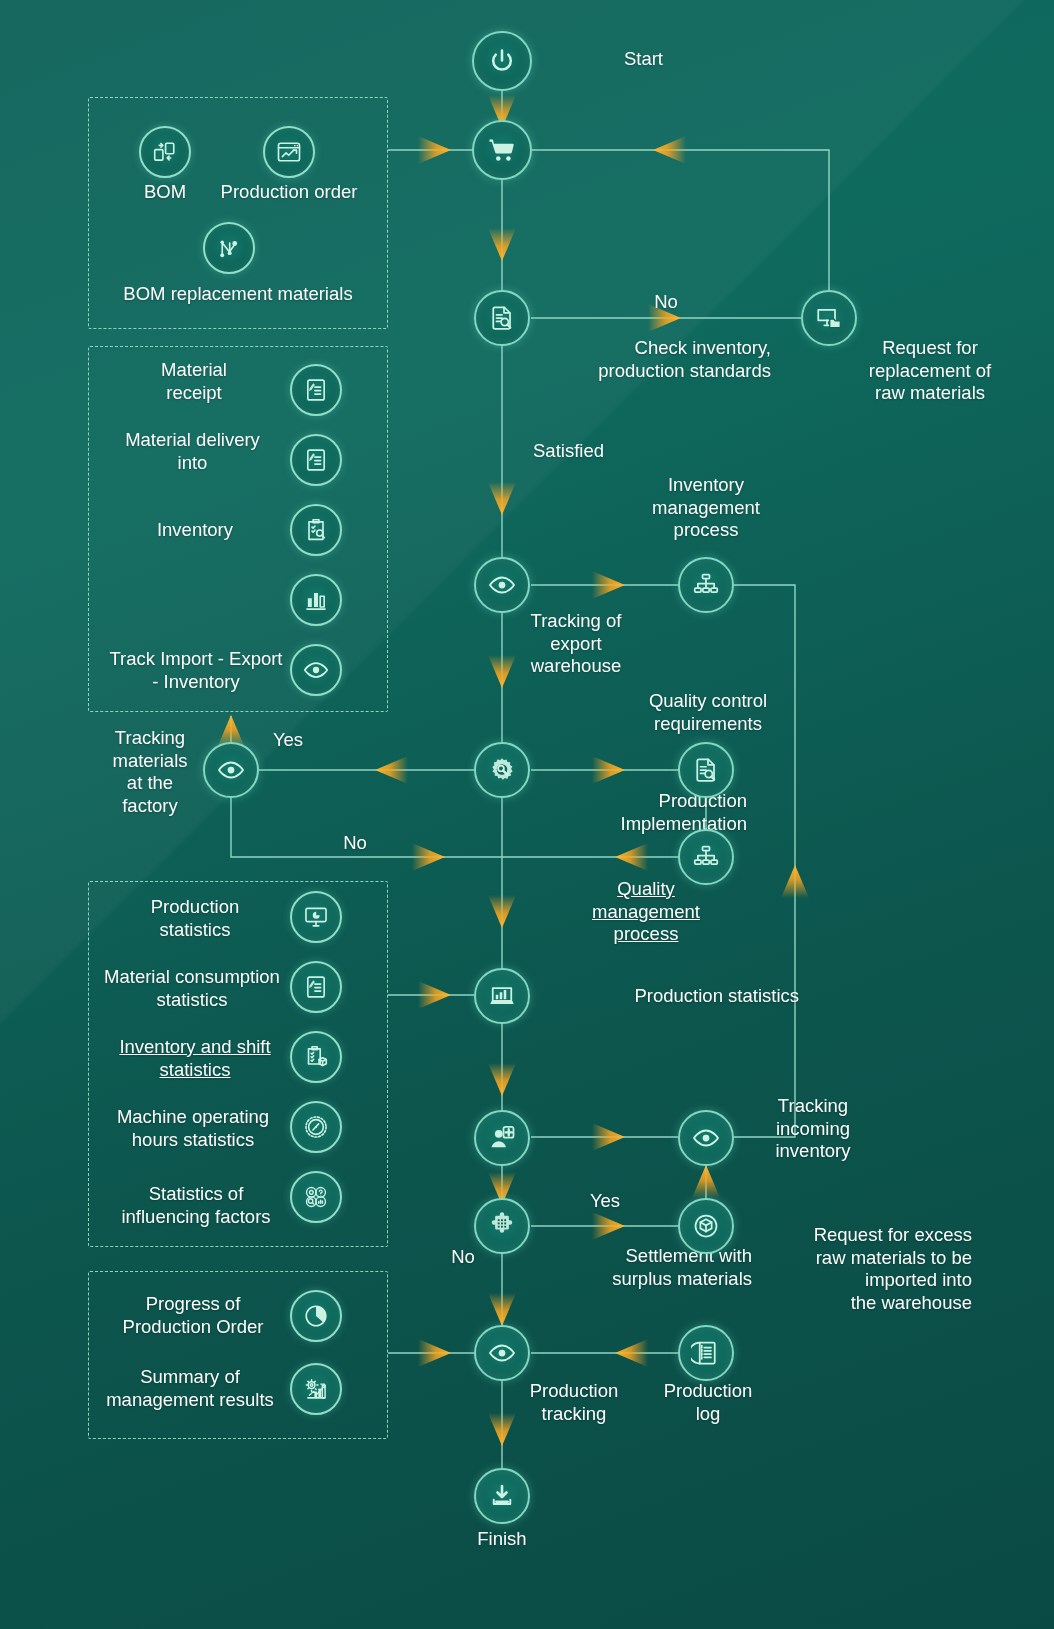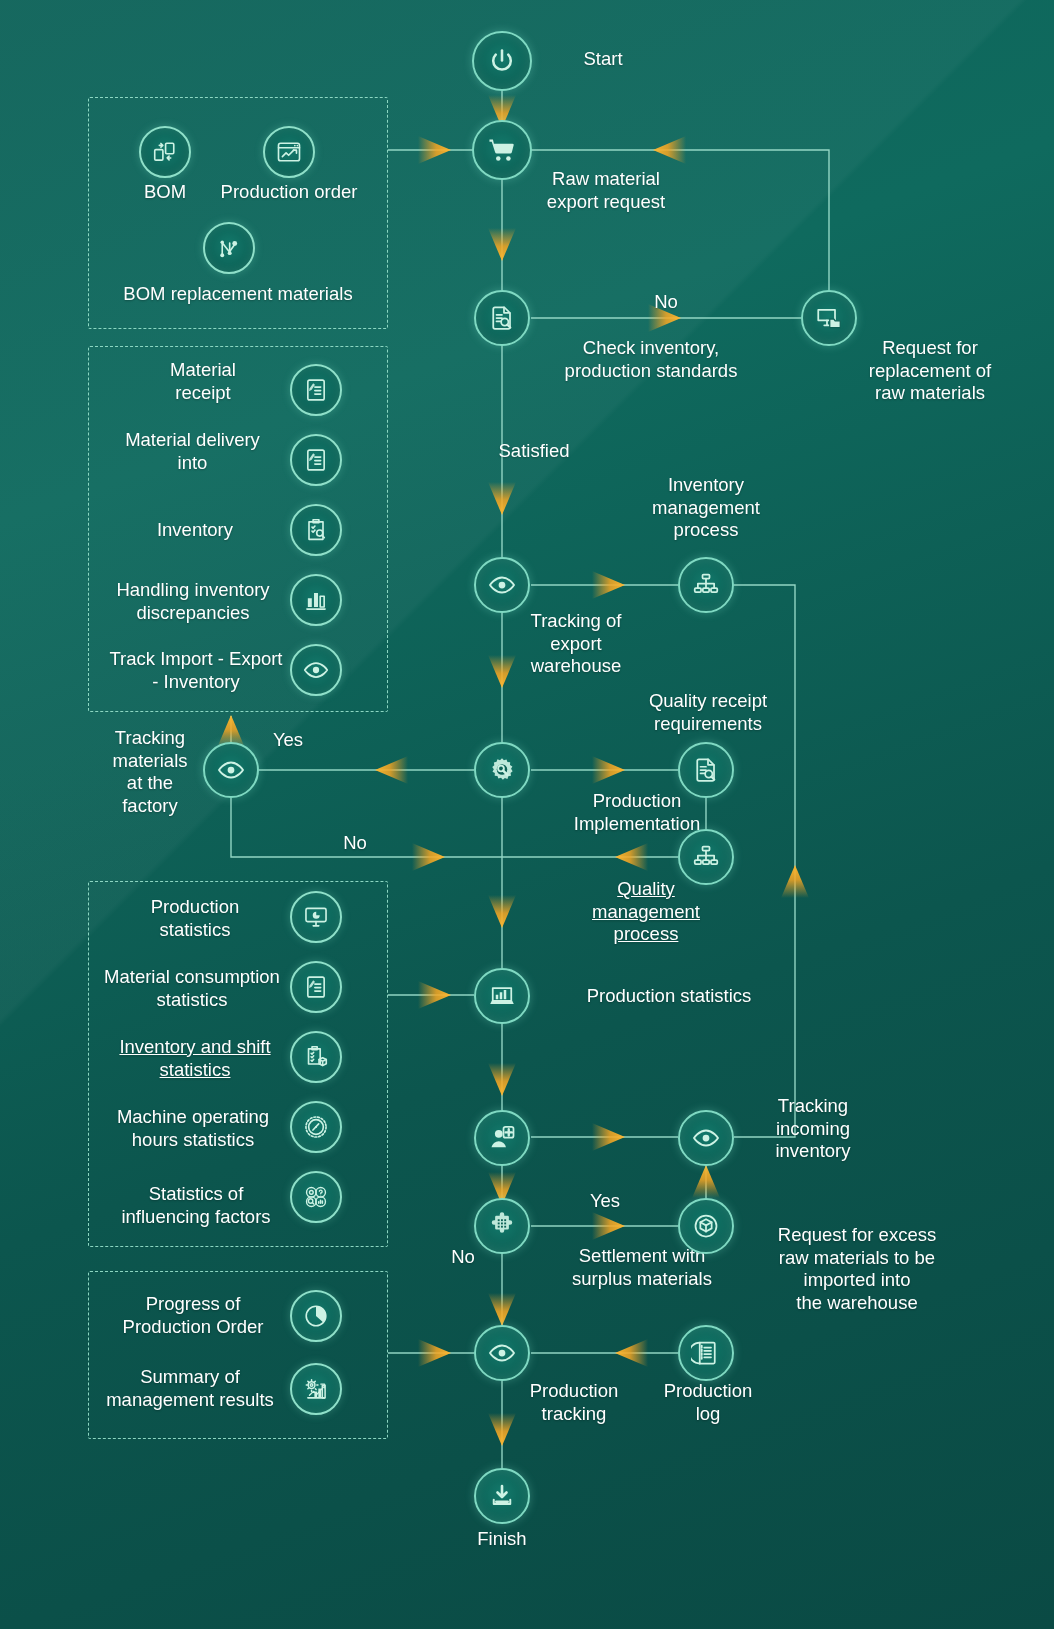--- a/index.html
+++ b/index.html
@@ -47,21 +47,21 @@
     opacity:.95;border-radius:2px;
   }
 
   
   .lbl{
     position:absolute;color:#ffffff;line-height:1.22;
     text-shadow:0 1px 2px rgba(0,0,0,.28);
     white-space:pre-line;
   }
   .lbl.c{text-align:center;}
-  .lbl.l{text-align:center;}
+  .lbl.l{text-align:right;}
   .f18{font-size:18.5px;}
   .f15{font-size:15px;}
 </style>
 </head>
 <body>
 
 <div id="stage">
   <div class="bg"></div>
 
   <svg id="wires" viewBox="0 0 1054 1629">
@@ -220,21 +220,21 @@
   </div>
   <div class="lbl c f18" style="left:98px;top:283px;width:280px;">BOM replacement materials</div>
 
   <div class="tile" style="left:290px;top:364px;">
     <svg viewBox="0 0 24 24" fill="none" stroke="#cdf2e4" stroke-width="1.4" stroke-linecap="round" stroke-linejoin="round">
       <path d="M6.5 3.5 h11 a1.5 1.5 0 0 1 1.5 1.5 v14 a1.5 1.5 0 0 1 -1.5 1.5 h-11 a1.5 1.5 0 0 1 -1.5 -1.5 v-14 a1.5 1.5 0 0 1 1.5 -1.5 z"></path>
       <path d="M11 9.5 h5 M11 12.5 h5 M11 15.5 h5"></path>
       <path d="M9.6 6.2 l-3 4.4 -.6 2.3 2.1 -1 3 -4.4 z" fill="#cdf2e4" stroke="none" opacity=".9"></path>
     </svg>
   </div>
-  <div class="lbl c f18" style="left:118px;top:359px;width:170px;">Material
+  <div class="lbl c f18" style="left:109px;top:359px;width:170px;">Material
 receipt</div>
 
   <div class="tile" style="left:290px;top:434px;">
     <svg viewBox="0 0 24 24" fill="none" stroke="#cdf2e4" stroke-width="1.4" stroke-linecap="round" stroke-linejoin="round">
       <path d="M6.5 3.5 h11 a1.5 1.5 0 0 1 1.5 1.5 v14 a1.5 1.5 0 0 1 -1.5 1.5 h-11 a1.5 1.5 0 0 1 -1.5 -1.5 v-14 a1.5 1.5 0 0 1 1.5 -1.5 z"></path>
       <path d="M11 9.5 h5 M11 12.5 h5 M11 15.5 h5"></path>
       <path d="M9.6 6.2 l-3 4.4 -.6 2.3 2.1 -1 3 -4.4 z" fill="#cdf2e4" stroke="none" opacity=".9"></path>
     </svg>
   </div>
   <div class="lbl c f18" style="left:100px;top:429px;width:185px;">Material delivery
@@ -252,22 +252,20 @@
   <div class="lbl c f18" style="left:120px;top:519px;width:150px;">Inventory</div>
 
   <div class="tile" style="left:290px;top:574px;">
     <svg viewBox="0 0 24 24" fill="none" stroke="#cdf2e4" stroke-width="1.4" stroke-linecap="round" stroke-linejoin="round">
       <rect x="5" y="10.5" width="3.4" height="7.5" fill="#cdf2e4" stroke="none"></rect>
       <rect x="10.3" y="6" width="3.4" height="12" fill="#cdf2e4" stroke="none"></rect>
       <rect x="15.6" y="8.8" width="3.4" height="9.2"></rect>
       <path d="M4.2 19.8 h15.6"></path>
     </svg>
   </div>
-  <div class="lbl c f18" style="left:98px;top:579px;width:190px;">Handling inventory
-discrepancies</div>
 
   <div class="tile" style="left:290px;top:644px;">
     <svg viewBox="0 0 24 24" fill="none" stroke="#cdf2e4" stroke-width="1.5" stroke-linecap="round" stroke-linejoin="round">
       <path d="M2.4 12 S6.2 6 12 6 s9.6 6 9.6 6 -3.8 6 -9.6 6 -9.6 -6 -9.6 -6 z"></path>
       <circle cx="12" cy="12" r="2.7" fill="#cdf2e4" stroke="none"></circle>
     </svg>
   </div>
   <div class="lbl c f18" style="left:96px;top:648px;width:200px;">Track Import - Export
 - Inventory</div>
 
@@ -363,22 +361,20 @@
   </div>
   <div class="lbl l f18" style="left:543px;top:48px;width:120px;">Start</div>
 
   <div class="node big" style="left:472px;top:120px;">
     <svg viewBox="0 0 24 24" fill="#cdf2e4" stroke="none">
       <path d="M2.6 4.2 h2.6 l.75 3.1 h13.9 a.9 .9 0 0 1 .88 1.12 l-1.35 5.3 a1.3 1.3 0 0 1 -1.26 .98 H8.1 a1.3 1.3 0 0 1 -1.27 -1 L4.3 5.9 H2.6 z"></path>
       <circle cx="9.2" cy="18.4" r="1.7"></circle>
         <circle cx="16.8" cy="18.4" r="1.7"></circle>
     </svg>
   </div>
-  <div class="lbl c f18" style="left:506px;top:168px;width:200px;">Raw material
-export request</div>
 
   <div class="node" style="left:474px;top:290px;">
     <svg viewBox="0 0 24 24" fill="none" stroke="#cdf2e4" stroke-width="1.4" stroke-linecap="round" stroke-linejoin="round">
       <path d="M6.4 3.4 h7.4 L18.4 8 v11.2 a1.4 1.4 0 0 1 -1.4 1.4 H6.4 a1.4 1.4 0 0 1 -1.4 -1.4 V4.8 a1.4 1.4 0 0 1 1.4 -1.4 z"></path>
       <path d="M13.6 3.4 v4.4 h4.6"></path>
       <path d="M7.6 9.4 h4.4 M7.6 12 h4.4 M7.6 14.6 h3.2"></path>
       <circle cx="14.2" cy="15.2" r="2.9"></circle>
         <path d="M16.3 17.3 l2.3 2.3" stroke-width="1.7"></path>
     </svg>
   </div>
@@ -436,21 +432,21 @@
 
   <div class="node" style="left:678px;top:742px;">
     <svg viewBox="0 0 24 24" fill="none" stroke="#cdf2e4" stroke-width="1.4" stroke-linecap="round" stroke-linejoin="round">
       <path d="M6.4 3.4 h7.4 L18.4 8 v11.2 a1.4 1.4 0 0 1 -1.4 1.4 H6.4 a1.4 1.4 0 0 1 -1.4 -1.4 V4.8 a1.4 1.4 0 0 1 1.4 -1.4 z"></path>
       <path d="M13.6 3.4 v4.4 h4.6"></path>
       <path d="M7.6 9.4 h4.4 M7.6 12 h4.4 M7.6 14.6 h3.2"></path>
       <circle cx="14.2" cy="15.2" r="2.9"></circle>
         <path d="M16.3 17.3 l2.3 2.3" stroke-width="1.7"></path>
     </svg>
   </div>
-  <div class="lbl c f18" style="left:620px;top:690px;width:176px;">Quality receipt
+  <div class="lbl c f18" style="left:620px;top:690px;width:176px;">Quality control
 requirements</div>
 
   <div class="node" style="left:678px;top:829px;">
     <svg viewBox="0 0 24 24" fill="none" stroke="#cdf2e4" stroke-width="1.4" stroke-linecap="round" stroke-linejoin="round">
       <rect x="9.2" y="3.6" width="5.6" height="3.2" rx=".8"></rect>
       <rect x="3" y="14.4" width="5" height="3.2" rx=".8"></rect>
       <rect x="9.5" y="14.4" width="5" height="3.2" rx=".8"></rect>
       <rect x="16" y="14.4" width="5" height="3.2" rx=".8"></rect>
       <path d="M12 6.8 v4 M5.5 14.4 v-3.6 h13 v3.6 M12 10.8 v3.6"></path>
     </svg>

